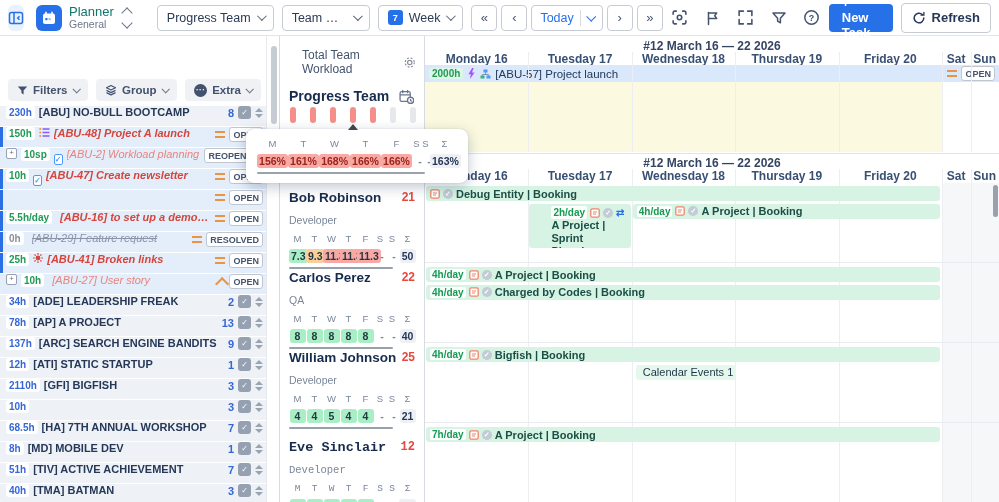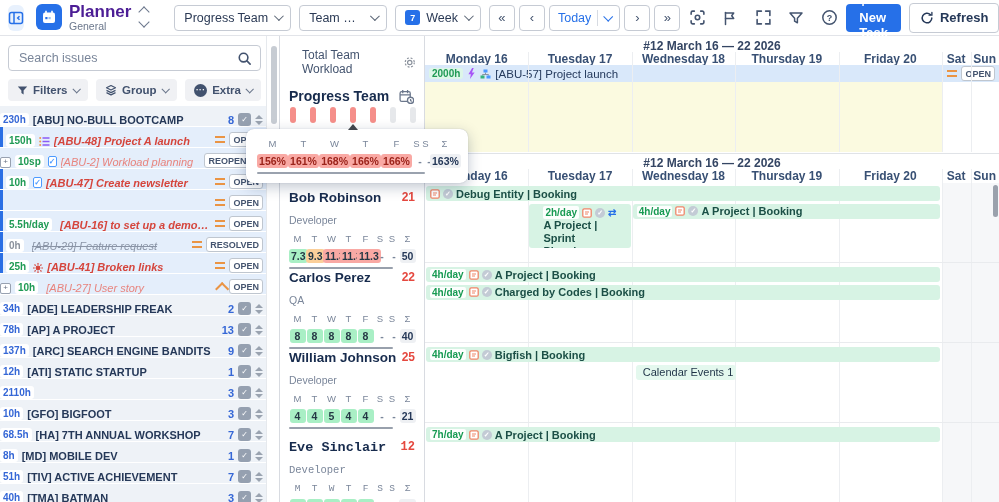--- a/index.html
+++ b/index.html
@@ -4,21 +4,21 @@
 <style>
   html,body{margin:0;padding:0;overflow:hidden}
   body{width:999px;height:502px;position:relative;font-family:"Liberation Sans",sans-serif;background:#fff;color:#172b4d}
   svg{display:block}
   
   .toolbar{position:absolute;top:0;left:0;right:0;height:36px;background:#fff;border-bottom:1px solid #e2e4e9;display:flex;align-items:center;padding:0 8px;box-sizing:border-box;gap:8px}
   .tb-sq{width:26px;height:26px;border-radius:6px;background:#e8f1fd;display:flex;align-items:center;justify-content:center;cursor:pointer}
   .app{display:flex;align-items:center;gap:7px;padding:0 4px}
   .app-icon{width:26px;height:26px;border-radius:6px;background:#2670e8;display:flex;align-items:center;justify-content:center}
   .app-t{line-height:1.05}
-  .app-title{font-size:17px;font-weight:bold;color:#4c1d95}
+  .app-title{font-size:13px;font-weight:normal;color:#0f766e}
   .app-sub{font-size:10.5px;color:#6b778c}
   .chevs{display:flex;flex-direction:column;gap:2px;margin-left:2px}
   .chev{width:7px;height:7px;border:solid #6b778c;border-width:0 1.5px 1.5px 0;transform:rotate(45deg)}
   .chev.up{transform:rotate(-135deg)}
   .sel{height:26px;border:1px solid #c6cbd4;border-radius:4px;background:#fff;display:flex;align-items:center;gap:6px;padding:0 9px;font-size:12.5px;color:#2b3a55;box-sizing:border-box;cursor:pointer;white-space:nowrap}
   .sel .caret{margin-left:auto;width:6px;height:6px;border:solid #5b6676;border-width:0 1.6px 1.6px 0;transform:rotate(45deg) translateY(-2px)}
   .cal7{width:15px;height:15px;border-radius:3px;background:#2670e8;color:#fff;font-size:9px;font-weight:bold;display:flex;align-items:center;justify-content:center}
   .navg{display:flex;gap:4px;align-items:center}
   .nbtn{min-width:26px;height:26px;border:1px solid #c6cbd4;border-radius:4px;background:#fff;display:flex;align-items:center;justify-content:center;font-size:13px;color:#44546f;cursor:pointer;padding:0 4px;box-sizing:border-box}
   .todaybtn{color:#2670e8;font-size:12.5px;gap:6px;padding:0 8px}
@@ -30,21 +30,21 @@
   .btn-ref{height:28px;border:1px solid #c6cbd4;border-radius:4px;background:#fff;color:#253858;font-size:13px;font-weight:bold;display:flex;align-items:center;gap:6px;padding:0 10px;cursor:pointer}
   
   .sidebar{position:absolute;top:36px;left:0;width:280px;bottom:0;background:#fff;border-right:1px solid #d8dbe1;box-sizing:border-box}
   .search{position:absolute;left:8px;top:9px;width:253px;height:26px;border:1px solid #c6cbd4;border-radius:4px;box-sizing:border-box;display:flex;align-items:center;padding:0 8px}
   .search input{border:none;outline:none;flex:1;font-size:12.5px;font-family:inherit;color:#253858}
   .search input::placeholder{color:#7a869a}
   .fbar{position:absolute;left:8px;top:43px;width:253px;display:flex;justify-content:space-between}
   .fbtn{height:22px;background:#f0f1f4;border-radius:4px;display:flex;align-items:center;gap:5px;padding:0 9px;font-size:11.5px;font-weight:bold;color:#42526e;cursor:pointer}
   .fbtn .dcaret{width:5px;height:5px;border:solid #6b778c;border-width:0 1.4px 1.4px 0;transform:rotate(45deg) translateY(-1px)}
   .rows{position:absolute;left:0;top:70px;width:267px;bottom:0;overflow:hidden}
-  .srow{height:20px;margin-bottom:1px;display:flex;align-items:flex-end;padding:0 4px 0 0;box-sizing:border-box;cursor:pointer;gap:4px}
+  .srow{height:20px;margin-bottom:1px;display:flex;align-items:flex-start;padding:0 4px 0 6px;box-sizing:border-box;cursor:pointer;gap:4px}
   .srow.project{background:#eef2f7}
   .srow.task{background:#e4eefb}
   .srow.accent{border-left:3px solid #2b6fe4;padding-left:3px}
   .hrs{background:#fff;border-radius:3px;padding:1px 3px;font-size:10px;font-weight:bold;white-space:nowrap}
   .hrs.green{color:#1f9a54}.hrs.blue{color:#3567d6}.hrs.gray{color:#8a919c}
   .slabel{font-size:11px;white-space:nowrap;overflow:hidden;text-overflow:ellipsis;flex:1}
   .slabel.proj{font-weight:bold;color:#253858}
   .slabel.red{font-style:italic;font-weight:bold;color:#d5453c}
   .slabel.pink{font-style:italic;color:#e8847e}
   .slabel.strike{font-style:italic;color:#8a94a6;text-decoration:line-through}
@@ -98,21 +98,21 @@
   .daycell{flex:none;text-align:center;font-size:12px;font-weight:bold;color:#385074;white-space:nowrap}
   .epicrow{position:absolute;left:0;top:29px;width:574px;height:17px;background:#d9e8fa;display:flex;align-items:center;gap:4px;padding:0 4px;box-sizing:border-box;cursor:pointer}
   .epiclabel{font-size:11.5px;color:#24395c}
   .chip-h{background:#ddf6e8;border-radius:3px;padding:0 3px;font-size:10px;font-weight:bold;color:#1f9a54}
   .yellow{position:absolute;left:0;top:46px;width:517px;height:70px;background:#fbfae0}
   .secline{position:absolute;left:0;top:117px;width:574px;height:1px;background:#e0e3e7}
   .wkend{position:absolute;left:517px;top:147px;width:57px;bottom:0;background:#f6f7f9}
   .vline{position:absolute;width:1px;background:#eceef1}
   .hline{position:absolute;left:0;width:574px;height:1px;background:#e9ebee}
   .cbar{position:absolute;height:15px;background:#d7f3e4;border-radius:3px;display:flex;align-items:center;gap:3px;padding:0 4px;box-sizing:border-box;font-size:11px;font-weight:bold;color:#1b4f46;white-space:nowrap;overflow:hidden;cursor:pointer}
-  .cbar.tall{height:44px;white-space:normal;display:block;padding:2px 14px;line-height:13px}
+  .cbar.tall{height:44px;white-space:normal;display:block;padding:2px 22px;line-height:13px}
   .cbar.tall .inline{display:inline-flex;align-items:center;gap:3px;vertical-align:middle}
   .cbar .dur{background:rgba(255,255,255,.92);border-radius:2px;padding:0 2px;font-size:10px;font-weight:bold;color:#179a52}
   .cbar.event{background:#e4f8ee;color:#1f3347;font-weight:normal}
   .ci-note{width:10px;height:10px;flex:none}
   .ci-chk{width:10px;height:10px;border-radius:50%;background:#c3cbd5;color:#fff;font-size:7px;line-height:10px;text-align:center;flex:none}
   .ci-sync{color:#2670e8;font-size:10px;font-weight:bold;flex:none;line-height:10px}
   .cal-thumb{position:absolute;right:1px;top:149px;width:5px;height:32px;border-radius:3px;background:#9aa1ac}
   .ep-right{margin-left:auto;display:flex;align-items:center;gap:4px}
 </style>
 </head>
@@ -202,27 +202,20 @@
   <div class="btn-ref">
     <svg width="14" height="14" viewBox="0 0 16 16" fill="none" stroke="#253858" stroke-width="1.7" stroke-linecap="round">
         <path d="M13.5 8a5.5 5.5 0 1 1-1.7-4"></path>
         <path d="M13.6 1.6v3.2h-3.2" stroke-width="1.5"></path>
       </svg>
     <span>Refresh</span>
   </div>
 </div>
 
 <div class="sidebar">
-  <div class="search">
-    <input type="text" placeholder="Search issues" style="">
-    <svg width="15" height="15" viewBox="0 0 16 16" fill="none" stroke="#42526e" stroke-width="1.7" stroke-linecap="round">
-        <circle cx="7" cy="7" r="4.6"></circle>
-        <path d="M10.6 10.6 14 14"></path>
-      </svg>
-  </div>
   <div class="fbar">
     <div class="fbtn">
       <svg width="11" height="11" viewBox="0 0 14 14">
           <path d="M1 2h12l-4.6 5v5l-2.8-1.7V7z" fill="#42526e"></path>
         </svg>
       <span>Filters</span>
         <span class="dcaret"></span>
     </div>
     <div class="fbtn">
       <svg width="12" height="12" viewBox="0 0 16 16" fill="none" stroke="#42526e" stroke-width="1.5" stroke-linejoin="round">
@@ -415,35 +408,35 @@
             <i class="u"></i>
             <i class="d"></i>
           </span>
 
     </span>
   </div>
       <div class="srow project">
 
     <span class="hrs blue">2110h</span>
 
+    <span class="slabel proj">[GFI] BIGFISH</span>
     <span class="s-right">
       <span class="cnt">3</span>
       <span class="projcheck">✓</span>
       <span class="spin">
             <i class="u"></i>
             <i class="d"></i>
           </span>
 
     </span>
   </div>
       <div class="srow project">
 
     <span class="hrs blue">10h</span>
 
-    <span class="slabel proj">[GFO] BIGFOOT</span>
     <span class="s-right">
       <span class="cnt">3</span>
       <span class="projcheck">✓</span>
       <span class="spin">
             <i class="u"></i>
             <i class="d"></i>
           </span>
 
     </span>
   </div>

